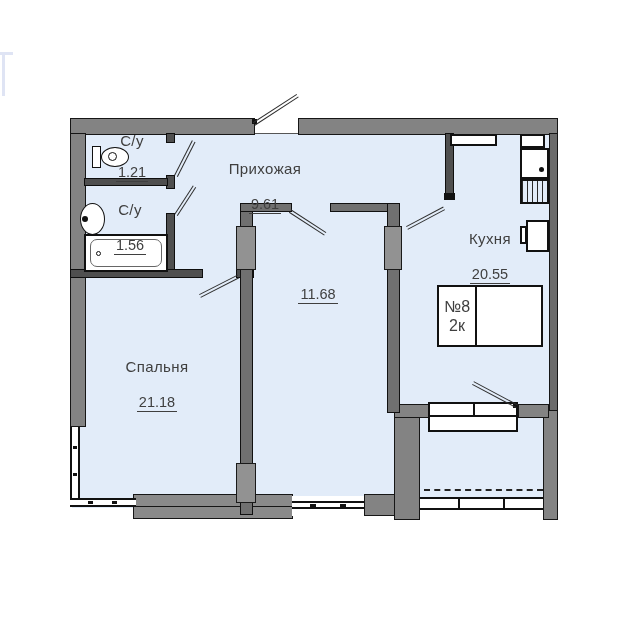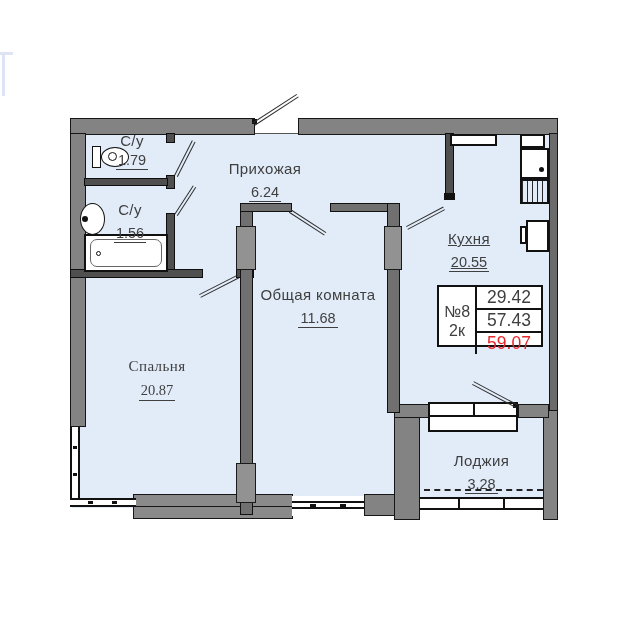--- a/index.html
+++ b/index.html
@@ -13,21 +13,21 @@
   .jamb{background:#929292;border:1px solid #1a1a1a;z-index:3;}
   .white{background:#fff;z-index:4;}
   .winv{background:#fff;border-left:2px solid #111;border-right:2px solid #111;z-index:4;}
   .winh{background:#fff;border-top:2px solid #111;border-bottom:2px solid #111;z-index:4;}
   .tick{background:#111;z-index:5;}
   .fixture{background:#fff;border:2px solid #111;z-index:5;}
   .thin{border-width:1.5px;}
   .swing{height:4px;background:transparent;border-top:1px solid #2e2e2e;border-bottom:1px solid #2e2e2e;
          transform-origin:0 50%;z-index:6;}
   .hinge{width:5px;height:5px;background:#111;z-index:6;}
-  .room-label{display:flex;flex-direction:column;align-items:center;gap:7px;z-index:7;text-align:left;}
+  .room-label{display:flex;flex-direction:column;align-items:center;gap:19px;z-index:7;text-align:left;}
   .room-name{font-size:15px;letter-spacing:.4px;white-space:nowrap;}
   .room-area{font-size:14.5px;border-bottom:1.2px solid #3f3f3f;padding:0 2px 1px;}
   .dash{border-top:2px dashed #222;z-index:5;}
   .infobox{display:grid;grid-template-columns:38px 1fr;border:2px solid #111;background:#fff;z-index:8;}
   .infobox .left{border-right:2px solid #111;display:flex;flex-direction:column;align-items:center;
                  justify-content:center;font-size:16px;line-height:19px;}
   .infobox .vals{display:flex;flex-direction:column;}
   .infobox .vals div{flex:1;display:flex;align-items:center;justify-content:center;font-size:17.5px;
                      border-bottom:2px solid #111;}
   .infobox .vals div:last-child{border-bottom:none;}
@@ -116,52 +116,42 @@
   <div class="abs swing" style="left:473px;top:381px;width:50px;transform:rotate(28deg);"></div>
 
   <div class="abs swing" style="left:176px;top:174px;width:39px;transform:rotate(-63deg);"></div>
   <div class="abs swing" style="left:176px;top:213px;width:34px;transform:rotate(-57deg);"></div>
   <div class="abs swing" style="left:200px;top:294px;width:43px;transform:rotate(-27deg);"></div>
   <div class="abs swing" style="left:290px;top:209px;width:42px;transform:rotate(33deg);"></div>
   <div class="abs swing" style="left:407px;top:226px;width:42px;transform:rotate(-28deg);"></div>
 
   <div class="abs room-label" style="left:98px;top:132px;width:68px;">
     <span class="room-name">С/у</span>
-    <span class="room-area" style="margin-top:-4px;">1.79</span>
+    <span class="room-area" style="margin-top:-4px;">1.21</span>
   </div>
   <div class="abs room-label" style="left:95px;top:201px;width:70px;">
     <span class="room-name">С/у</span>
     <span class="room-area">1.56</span>
   </div>
   <div class="abs room-label" style="left:195px;top:160px;width:140px;">
     <span class="room-name">Прихожая</span>
-    <span class="room-area">6.24</span>
+    <span class="room-area">9.61</span>
   </div>
-  <div class="abs room-label" style="left:414px;top:230px;width:110px;text-decoration:underline;">
+  <div class="abs room-label" style="left:435px;top:230px;width:110px;">
     <span class="room-name">Кухня</span>
     <span class="room-area">20.55</span>
   </div>
   <div class="abs room-label" style="left:253px;top:286px;width:130px;">
-    <span class="room-name">Общая комната</span>
     <span class="room-area">11.68</span>
   </div>
-  <div class="abs room-label" style="left:102px;top:358px;width:110px;font-family:Liberation Serif, serif;">
+  <div class="abs room-label" style="left:102px;top:358px;width:110px;">
     <span class="room-name">Спальня</span>
-    <span class="room-area">20.87</span>
-  </div>
-  <div class="abs room-label" style="left:424px;top:452px;width:115px;">
-    <span class="room-name">Лоджия</span>
-    <span class="room-area">3.28</span>
+    <span class="room-area">21.18</span>
   </div>
 
   <div class="abs infobox" style="left:437px;top:285px;width:106px;height:62px;">
     <div class="left">
       <span>№8</span>
       <span>2к</span>
     </div>
-    <div class="vals">
-      <div>29.42</div>
-      <div>57.43</div>
-      <div style="color:#e8262a;">59.07</div>
-    </div>
   </div>
 
 </div>
 
 </body></html>

